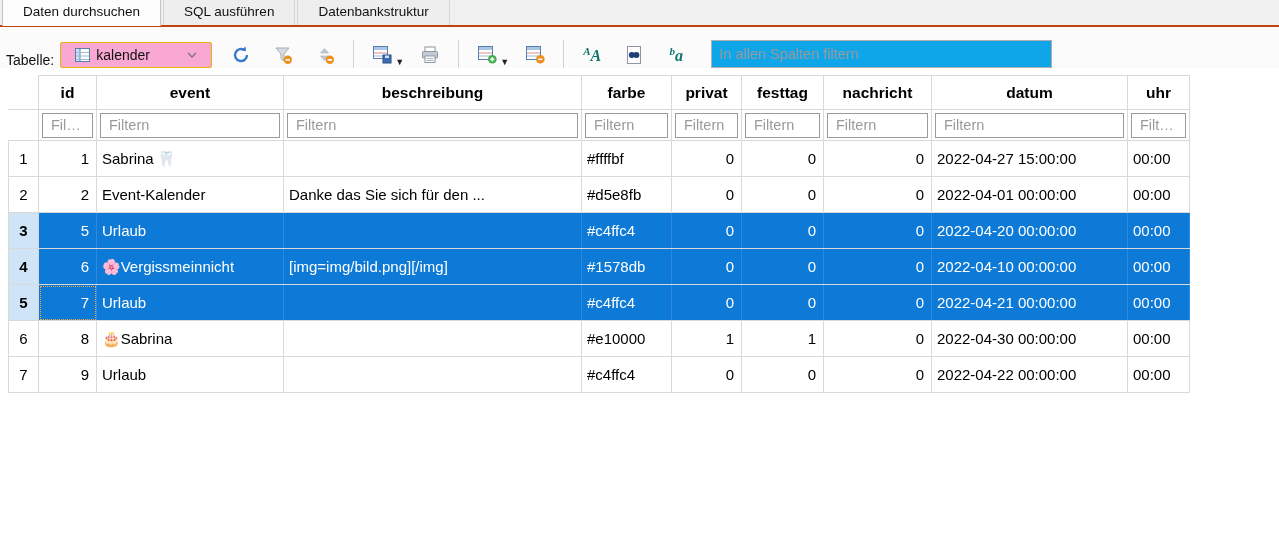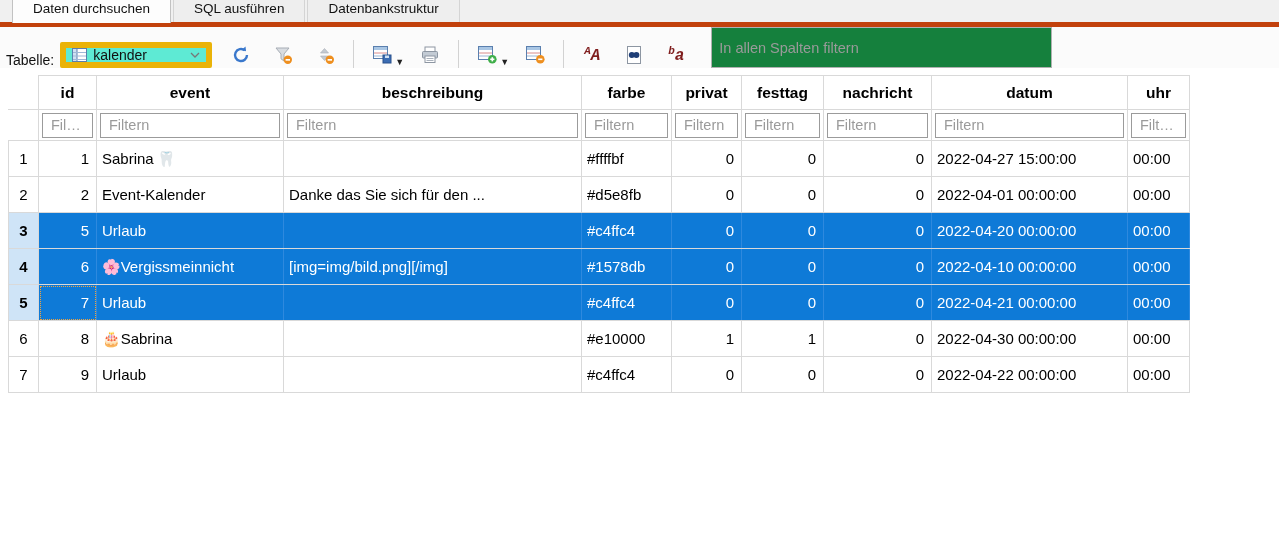--- a/index.html
+++ b/index.html
@@ -1,41 +1,41 @@
 <!DOCTYPE html>
 <html><head>
 <meta charset="utf-8">
 <style>
   * { box-sizing: border-box; margin: 0; padding: 0; }
   html,body { width:1279px; height:539px; overflow:hidden; background:#fff;
     font-family:"Liberation Sans","DejaVu Sans",sans-serif; }
 
   
   .tabbar { display:flex; align-items:flex-end; height:27px; background:#f0f0f0;
-    border-bottom:5px solid #c2410c; padding-left:12px; }
+    border-bottom:2px solid #c2410c; padding-left:2px; }
   .tab { font-size:13.5px; color:#111; padding:5px 20px 6px 20px; background:#eeeeee;
     border:1px solid #d4d4d4; border-bottom:none; white-space:nowrap; cursor:default; }
   .tab.active { background:#fdfdfd; border-color:#c2c2c2; margin-bottom:-1px; padding-bottom:7px; }
   .tab + .tab { margin-left:2px; }
 
   
   .toolbar { display:flex; align-items:flex-end; height:41px; background:#fbfbfb; padding:0 6px; }
   .tb-label { font-size:14px; color:#111; margin-right:6px; }
-  .combo { display:flex; align-items:center; width:152px; height:26px; background:#5eead4;
-    border:6px solid #eab308; border-radius:2px; padding:0 6px; gap:6px; }
+  .combo { display:flex; align-items:center; width:152px; height:26px; background:#f9a8d4;
+    border:1px solid #eab308; border-radius:2px; padding:0 14px; gap:6px; }
   .combo-text { flex:1; font-size:14px; color:#111; }
   .tbtn { display:inline-flex; align-items:center; justify-content:center; width:26px; height:26px;
     position:relative; margin:0 8px; cursor:default; }
   .tbtn.dd { margin-right:14px; }
   .caret { position:absolute; right:-9px; bottom:1px; font-size:9px; color:#222; }
   .sep { width:1px; height:28px; background:#d2d2d2; margin:0 7px; }
-  .lettericon { font-family:Liberation Mono, monospace; font-style:italic;
-    font-weight:bold; color:#7f1d1d; font-size:16px; line-height:1; }
+  .lettericon { font-family:Liberation Serif, serif; font-style:italic;
+    font-weight:bold; color:#0f766e; font-size:16px; line-height:1; }
   .lettericon .sup { font-size:11px; vertical-align:super; }
-  .global-filter { width:341px; height:41px; border:1px solid #b0b0b0; background:#15803d;
+  .global-filter { width:341px; height:28px; border:1px solid #b0b0b0; background:#0ea5e9;
     font-size:14.5px; padding:0 7px; color:#222; margin-left:14px;
     font-family:"Liberation Sans","DejaVu Sans",sans-serif; }
   input::placeholder { color:#9a9a9a; opacity:1; }
   input { text-overflow:ellipsis; }
 
   
   .grid-wrap { margin:7px 0 0 8px; }
   table.grid { border-collapse:collapse; table-layout:fixed; width:1181px; font-size:15px; }
   .grid th, .grid td { border:1px solid #d9d9d9; overflow:hidden; white-space:nowrap; }
   .grid thead th { background:#fff; font-weight:bold; font-size:15.5px; color:#000;

